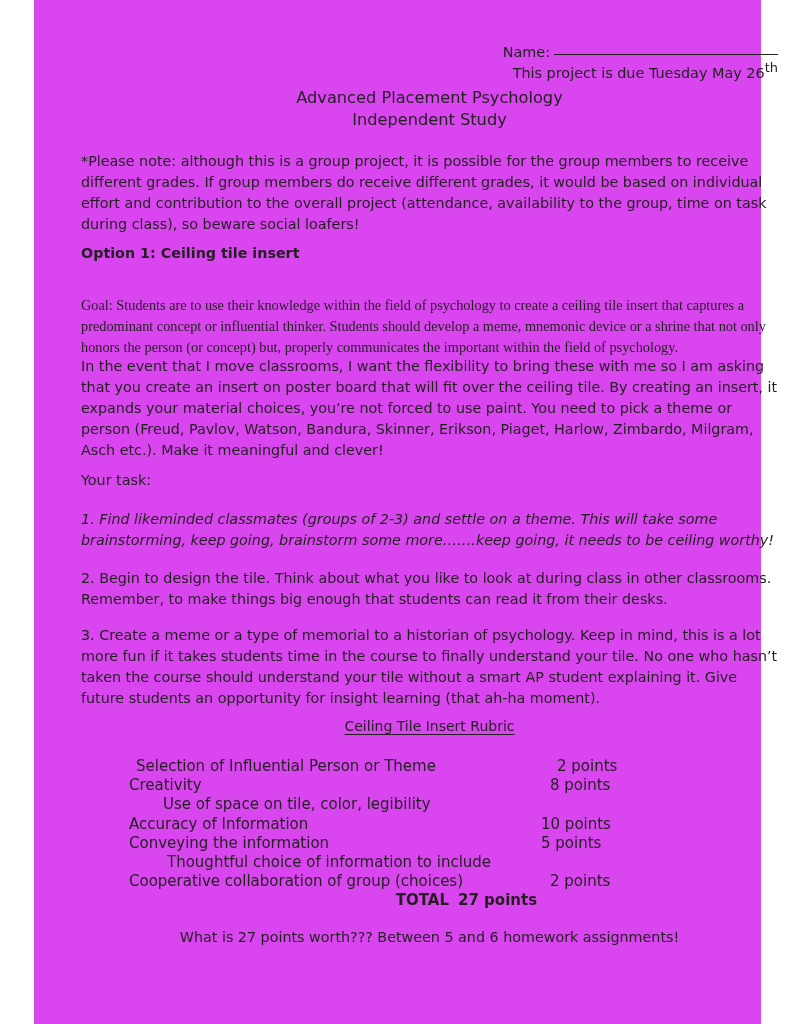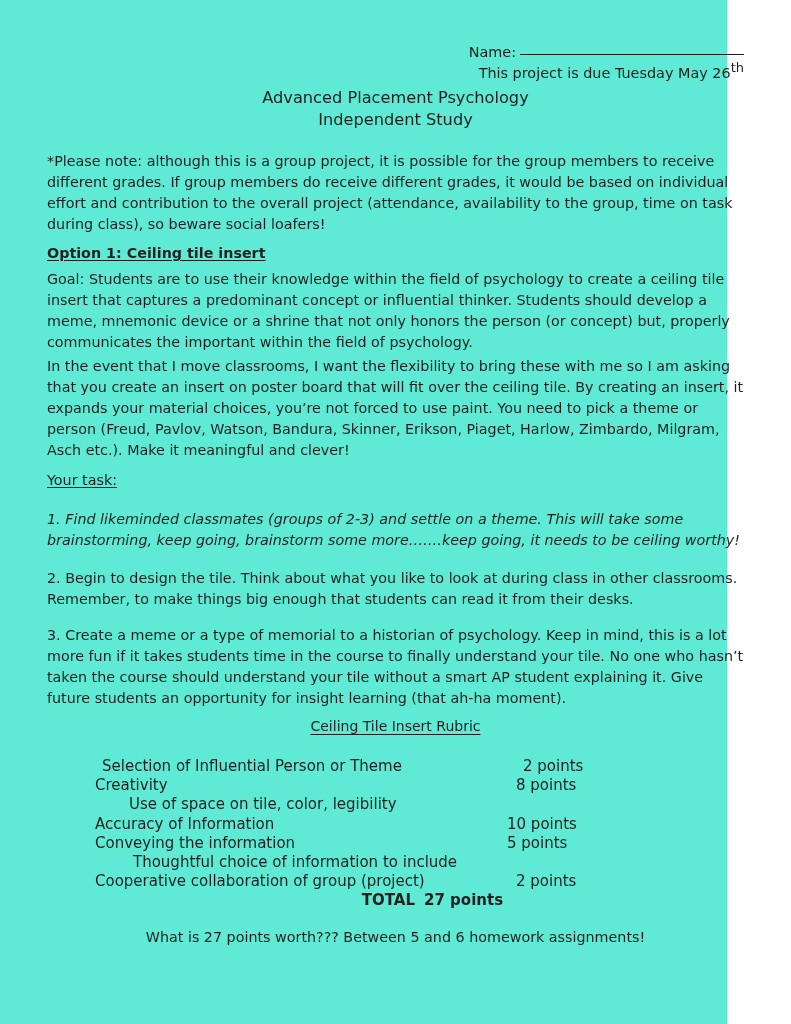--- a/index.html
+++ b/index.html
@@ -11,21 +11,22 @@
     width: 791px;
     height: 1024px;
     overflow: hidden;
     font-family: "DejaVu Sans", "Liberation Sans", sans-serif;
     color: #231f20;
   }
   .page {
     position: relative;
     width: 727px;
     height: 1024px;
-    background: #5eead4;
+    background: #d946ef;
+    margin-left: 34px;
   }
 
   
   .header-block {
     position: absolute;
     left: 47px;
     top: 42px;
     width: 697px;
     text-align: right;
     font-size: 14.4px;
@@ -72,21 +73,20 @@
     width: 697px;
   }
   p.para {
     margin: 0;
     font-size: 14.3px;
     line-height: 21.1px;
     text-align: left;
   }
   .heading-ul {
     display: inline-block;
-    text-decoration: underline;
     text-underline-offset: 2px;
   }
   .heading-ul.bold { font-weight: bold; }
 
   
   .rubric-title {
     position: absolute;
     left: 47px;
     top: 714px;
     width: 697px;
@@ -156,21 +156,21 @@
   <div class="doc-title l2">Independent Study</div>
 
   <div class="body-col" style="top:151px;">
     <p class="para">*Please note: although this is a group project, it is possible for the group members to receive different grades.  If group members do receive different grades, it would be based on individual effort and contribution to the overall project (attendance, availability to the group, time on task during class), so beware social loafers!</p>
   </div>
 
   <div class="body-col" style="top:243px;">
     <p class="para"><span class="heading-ul bold">Option 1: Ceiling tile insert</span></p>
   </div>
 
-  <div class="body-col" style="top:269px;">
+  <div class="body-col" style="top:295px;font-family:Liberation Serif, serif;">
     <p class="para">Goal: Students are to use their knowledge within the field of psychology to create a ceiling tile insert that captures a predominant concept or influential thinker.  Students should develop a meme, mnemonic device or a shrine that not only honors the person (or concept) but, properly communicates the important within the field of psychology.</p>
   </div>
 
   <div class="body-col" style="top:356px;">
     <p class="para">In the event that I move classrooms, I want the flexibility to bring these with me so I am asking that you create an insert on poster board that will fit over the ceiling tile.  By creating an insert, it expands your material choices, you’re not forced to use paint.  You need to pick a theme or person (Freud, Pavlov, Watson, Bandura, Skinner, Erikson, Piaget, Harlow, Zimbardo, Milgram, Asch etc.).  Make it meaningful and clever!</p>
   </div>
 
   <div class="body-col" style="top:470px;">
     <p class="para"><span class="heading-ul">Your task:</span></p>
   </div>
@@ -208,21 +208,21 @@
       </div>
       <div class="rubric-row">
         <div class="rubric-label">Conveying the information</div>
         <div class="rubric-points pt-pad-0">5 points</div>
       </div>
       <div class="rubric-row ind3">
         <div class="rubric-label">Thoughtful choice of information to include</div>
         <div class="rubric-points pt-pad-0"></div>
       </div>
       <div class="rubric-row">
-        <div class="rubric-label">Cooperative collaboration of group (project)</div>
+        <div class="rubric-label">Cooperative collaboration of group (choices)</div>
         <div class="rubric-points pt-pad-1">2 points</div>
       </div>
       <div class="rubric-row total">
         <div class="rubric-label">TOTAL</div>
         <div class="rubric-points pt-pad-1">27 points</div>
       </div>
     </div>
 
   <div class="footer-note">What is 27 points worth??? Between 5 and 6 homework assignments!</div>
 

